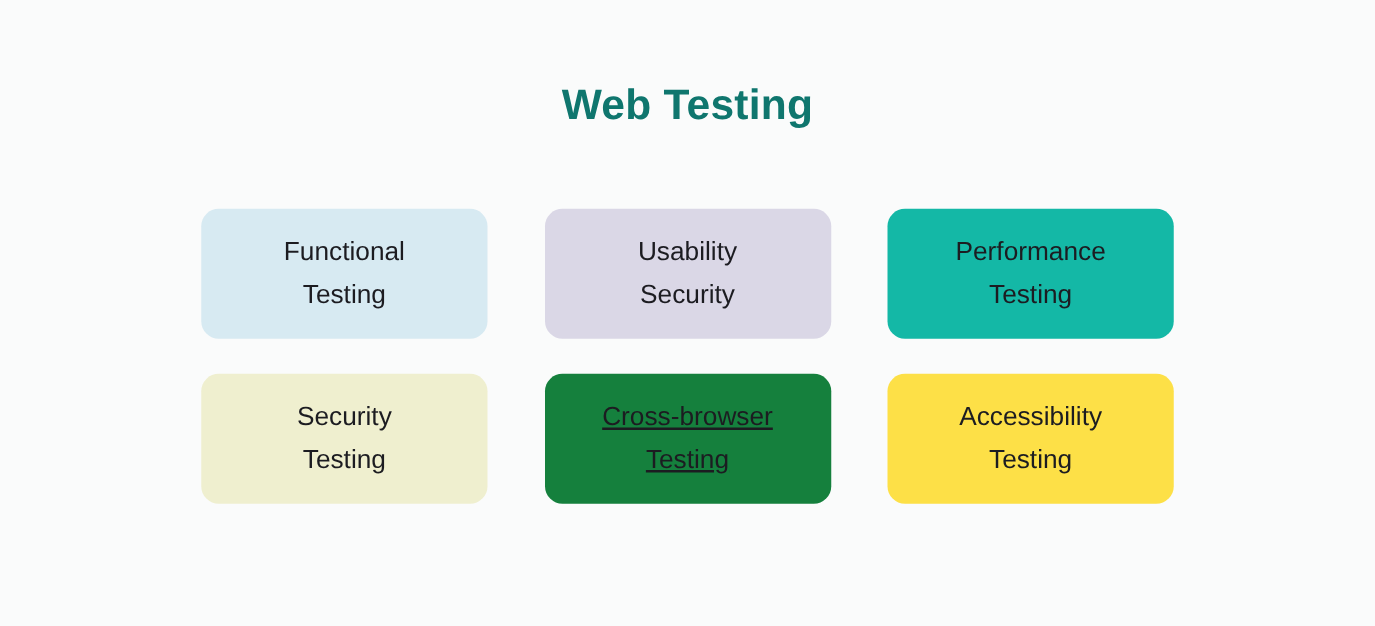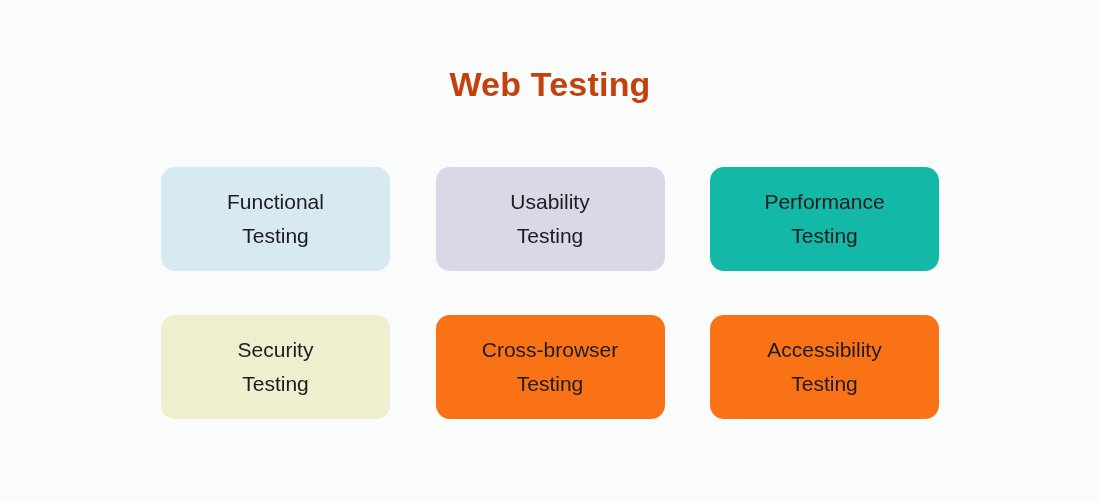--- a/index.html
+++ b/index.html
@@ -18,30 +18,30 @@
     height: 501px;
     position: relative;
   }
   .title {
     margin: 0;
     padding-top: 64px;
     text-align: center;
     font-size: 34px;
     line-height: 1.2;
     font-weight: 700;
-    color: #c2410c;
+    color: #0f766e;
     letter-spacing: 0.2px;
   }
   .grid {
     width: 778px;
     margin: 62px auto 0;
     display: grid;
     grid-template-columns: repeat(3, 229px);
     justify-content: space-between;
-    row-gap: 44px;
+    row-gap: 28px;
   }
   .card {
     height: 104px;
     border-radius: 14px;
     display: flex;
     align-items: center;
     justify-content: center;
     text-align: center;
     font-size: 21px;
     font-weight: 500;
@@ -53,23 +53,23 @@
 </head>
 <body>
 
 <div class="page" style="background: rgb(250, 251, 251);">
   <h1 class="title">Web Testing</h1>
 
   <div class="grid">
     <div class="card" style="background: rgb(215, 234, 242);">Functional
 Testing</div>
     <div class="card" style="background: rgb(218, 215, 230);">Usability
-Testing</div>
+Security</div>
     <div class="card" style="background: #14b8a6;">Performance
 Testing</div>
     <div class="card" style="background: rgb(239, 239, 207); text-align: center;">Security
 Testing</div>
-    <div class="card" style="background: #f97316;">Cross-browser
+    <div class="card" style="background: #15803d; text-decoration: underline;">Cross-browser
 Testing</div>
-    <div class="card" style="background: #f97316;">Accessibility
+    <div class="card" style="background: #fde047;">Accessibility
 Testing</div>
   </div>
 </div>
 
 </body></html>

